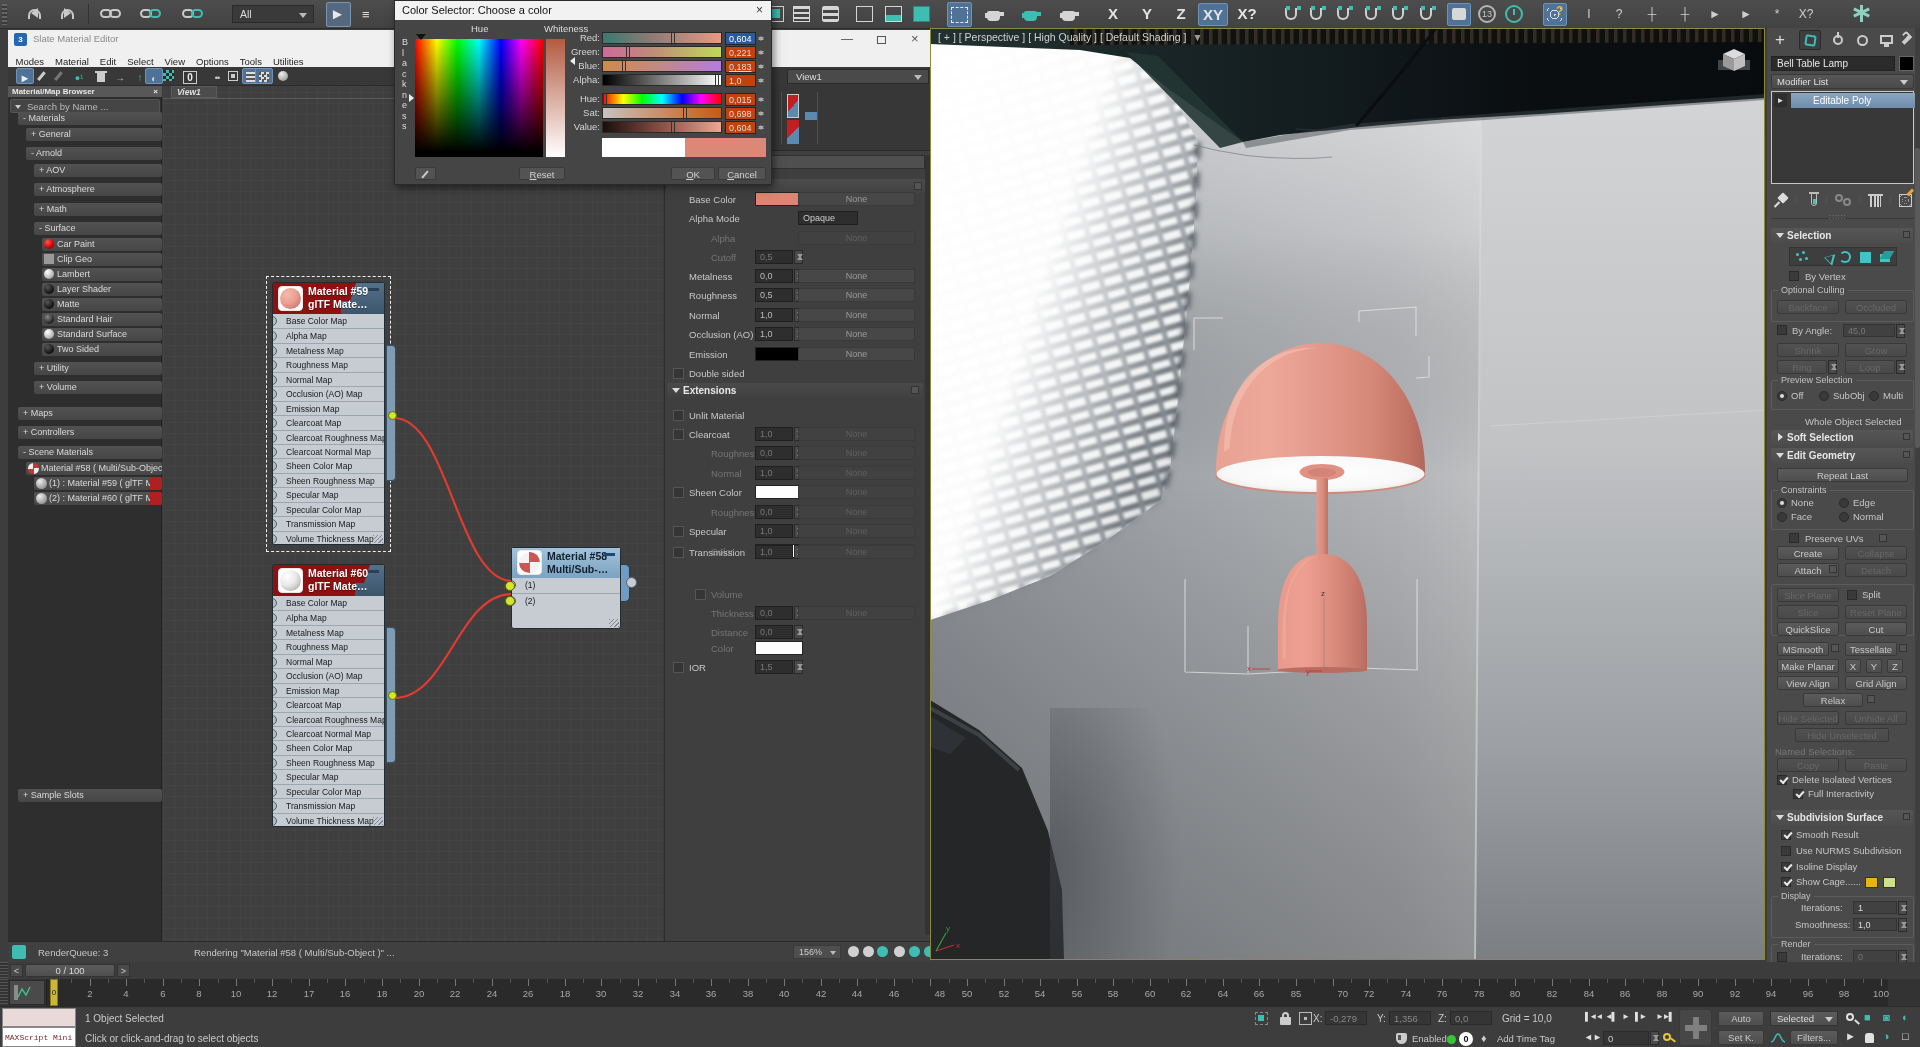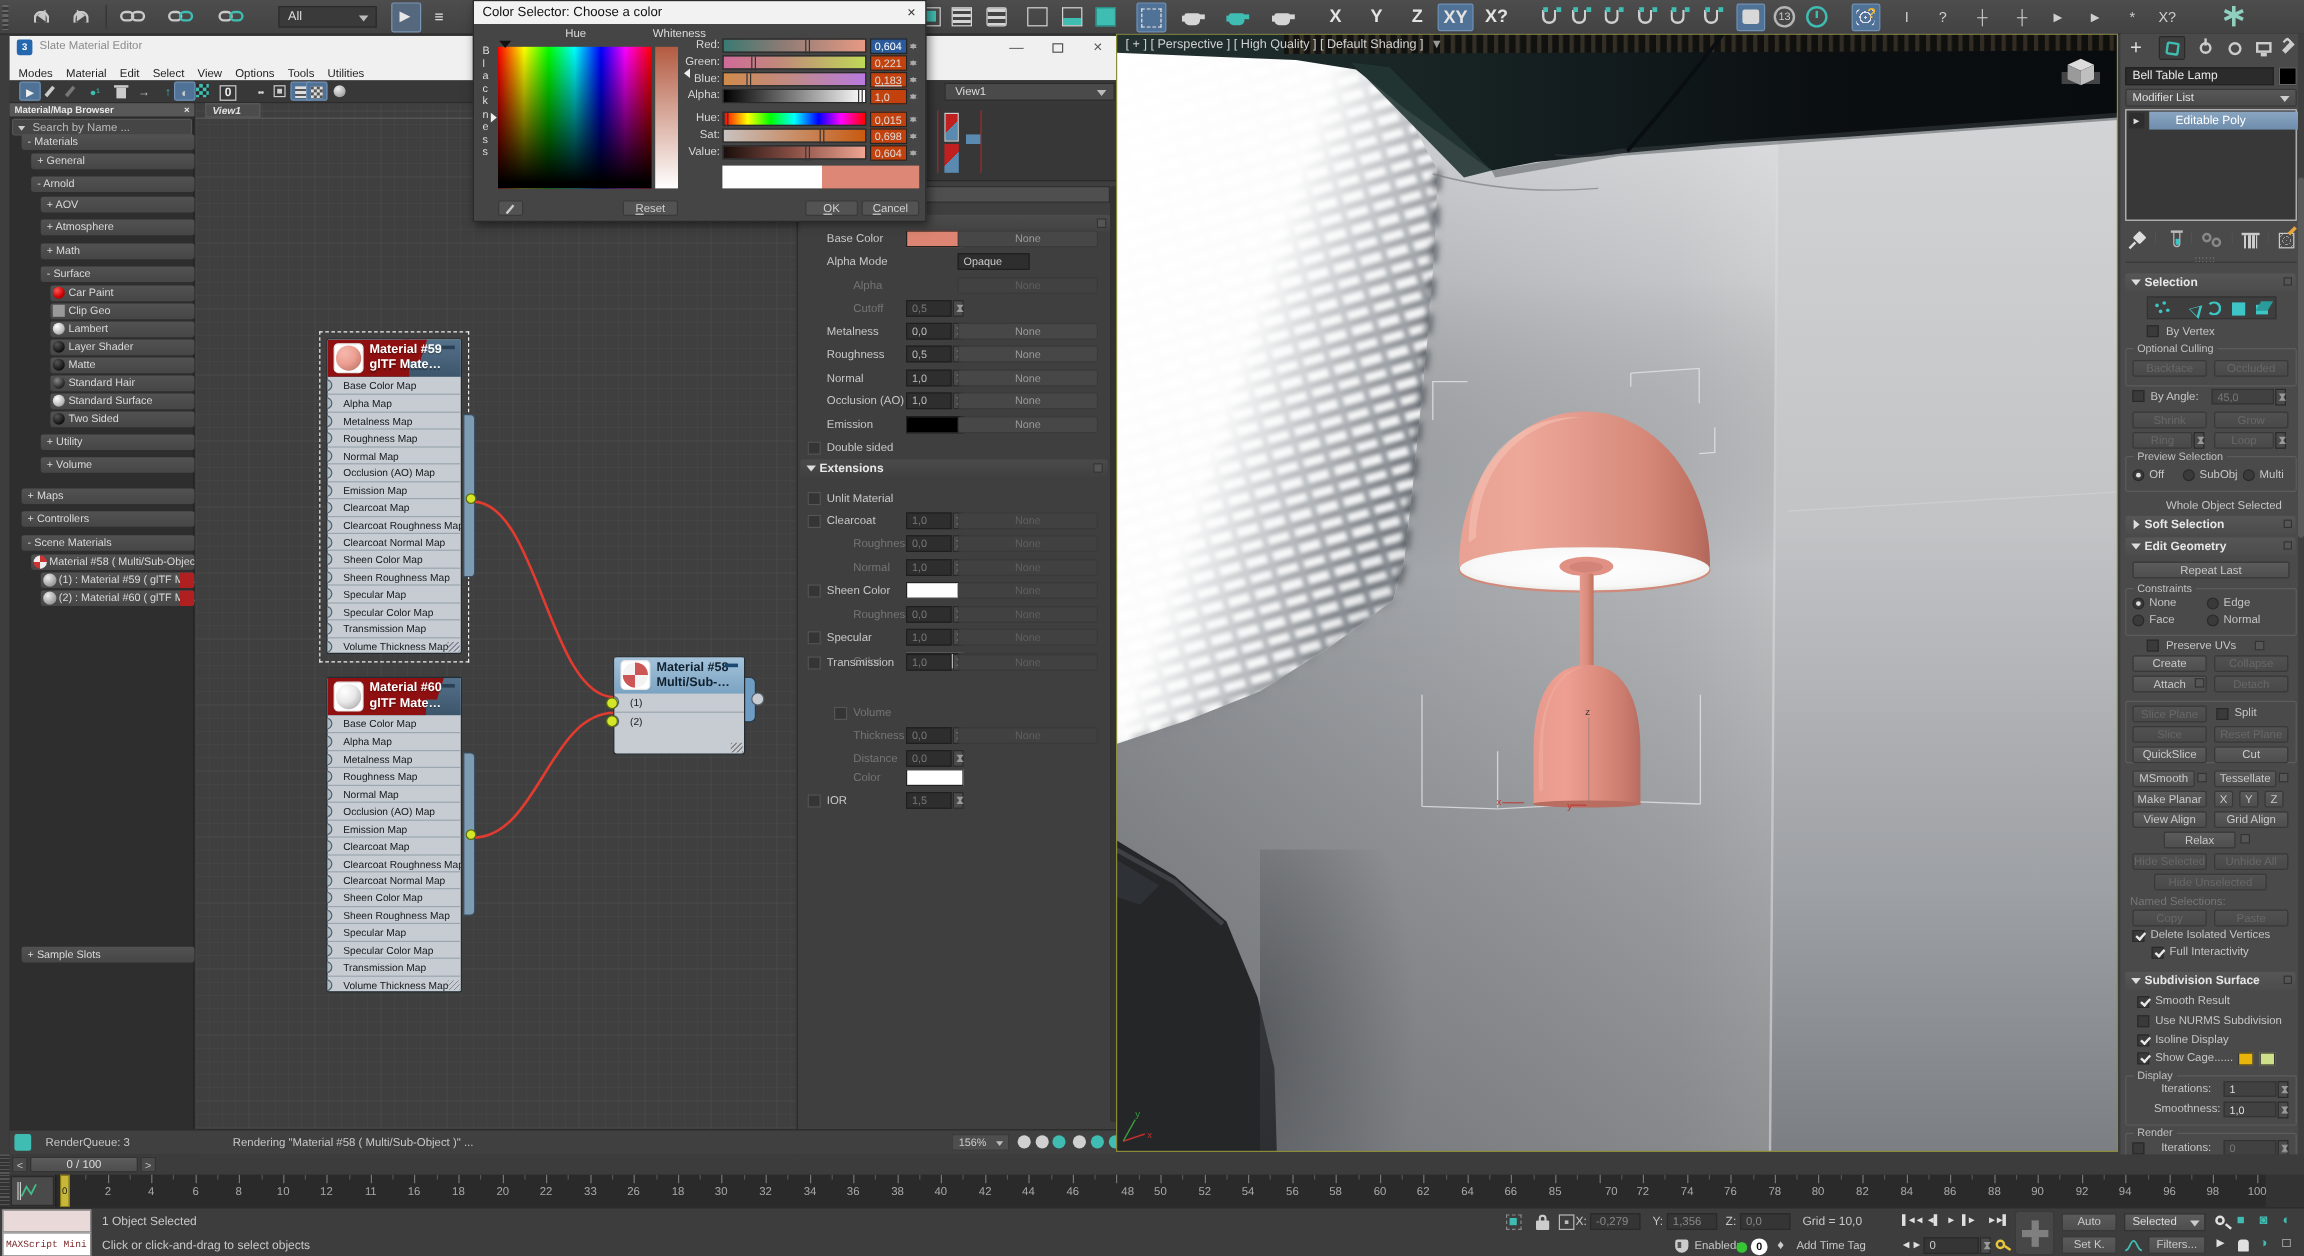--- a/index.html
+++ b/index.html
@@ -922,31 +922,31 @@
       <span class="ab" style="left:79px;top:9px;width:30px;margin-left:-15px;text-align:center;color:#a8a8a8;font-size:9.5px">4</span>
       <i class="ab" style="left:116px;top:0;width:1px;height:7px;background:#777"></i>
       <span class="ab" style="left:116px;top:9px;width:30px;margin-left:-15px;text-align:center;color:#a8a8a8;font-size:9.5px">6</span>
       <i class="ab" style="left:152px;top:0;width:1px;height:7px;background:#777"></i>
       <span class="ab" style="left:152px;top:9px;width:30px;margin-left:-15px;text-align:center;color:#a8a8a8;font-size:9.5px">8</span>
       <i class="ab" style="left:189px;top:0;width:1px;height:7px;background:#777"></i>
       <span class="ab" style="left:189px;top:9px;width:30px;margin-left:-15px;text-align:center;color:#a8a8a8;font-size:9.5px">10</span>
       <i class="ab" style="left:225px;top:0;width:1px;height:7px;background:#777"></i>
       <span class="ab" style="left:225px;top:9px;width:30px;margin-left:-15px;text-align:center;color:#a8a8a8;font-size:9.5px">12</span>
       <i class="ab" style="left:262px;top:0;width:1px;height:7px;background:#777"></i>
-      <span class="ab" style="left:262px;top:9px;width:30px;margin-left:-15px;text-align:center;color:#a8a8a8;font-size:9.5px">11</span>
+      <span class="ab" style="left:262px;top:9px;width:30px;margin-left:-15px;text-align:center;color:#a8a8a8;font-size:9.5px">17</span>
       <i class="ab" style="left:298px;top:0;width:1px;height:7px;background:#777"></i>
       <span class="ab" style="left:298px;top:9px;width:30px;margin-left:-15px;text-align:center;color:#a8a8a8;font-size:9.5px">16</span>
       <i class="ab" style="left:335px;top:0;width:1px;height:7px;background:#777"></i>
       <span class="ab" style="left:335px;top:9px;width:30px;margin-left:-15px;text-align:center;color:#a8a8a8;font-size:9.5px">18</span>
       <i class="ab" style="left:372px;top:0;width:1px;height:7px;background:#777"></i>
       <span class="ab" style="left:372px;top:9px;width:30px;margin-left:-15px;text-align:center;color:#a8a8a8;font-size:9.5px">20</span>
       <i class="ab" style="left:408px;top:0;width:1px;height:7px;background:#777"></i>
       <span class="ab" style="left:408px;top:9px;width:30px;margin-left:-15px;text-align:center;color:#a8a8a8;font-size:9.5px">22</span>
       <i class="ab" style="left:445px;top:0;width:1px;height:7px;background:#777"></i>
-      <span class="ab" style="left:445px;top:9px;width:30px;margin-left:-15px;text-align:center;color:#a8a8a8;font-size:9.5px">33</span>
+      <span class="ab" style="left:445px;top:9px;width:30px;margin-left:-15px;text-align:center;color:#a8a8a8;font-size:9.5px">24</span>
       <i class="ab" style="left:481px;top:0;width:1px;height:7px;background:#777"></i>
       <span class="ab" style="left:481px;top:9px;width:30px;margin-left:-15px;text-align:center;color:#a8a8a8;font-size:9.5px">26</span>
       <i class="ab" style="left:518px;top:0;width:1px;height:7px;background:#777"></i>
       <span class="ab" style="left:518px;top:9px;width:30px;margin-left:-15px;text-align:center;color:#a8a8a8;font-size:9.5px">18</span>
       <i class="ab" style="left:554px;top:0;width:1px;height:7px;background:#777"></i>
       <span class="ab" style="left:554px;top:9px;width:30px;margin-left:-15px;text-align:center;color:#a8a8a8;font-size:9.5px">30</span>
       <i class="ab" style="left:591px;top:0;width:1px;height:7px;background:#777"></i>
       <span class="ab" style="left:591px;top:9px;width:30px;margin-left:-15px;text-align:center;color:#a8a8a8;font-size:9.5px">32</span>
       <i class="ab" style="left:628px;top:0;width:1px;height:7px;background:#777"></i>
       <span class="ab" style="left:628px;top:9px;width:30px;margin-left:-15px;text-align:center;color:#a8a8a8;font-size:9.5px">34</span>

